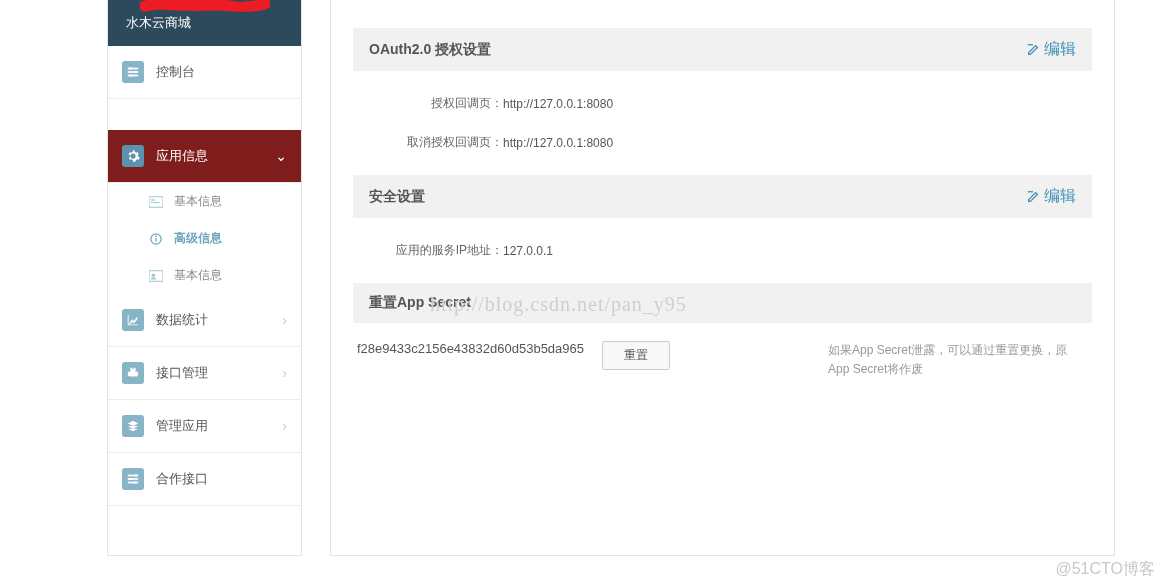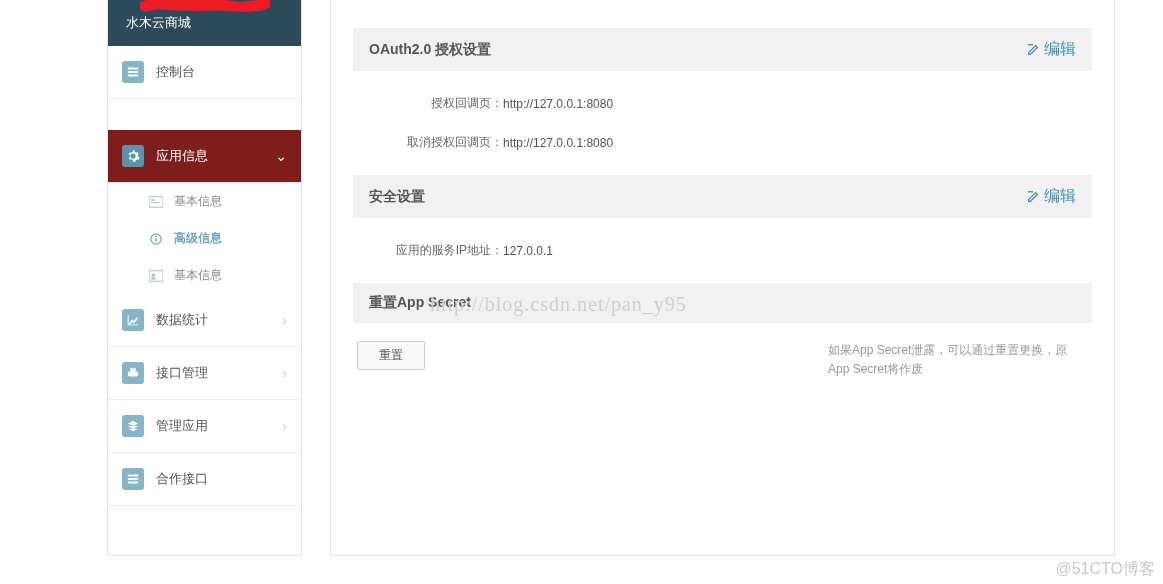--- a/index.html
+++ b/index.html
@@ -356,20 +356,21 @@
         <div class="field-row">
           <span class="field-label">应用的服务IP地址：</span>
           <span class="field-value">127.0.0.1</span>
         </div>
       </div>
 
       <div class="section-header">
         <span class="section-title">重置App Secret</span>
       </div>
       <div class="secret-row">
+        <span class="secret-value">f28e9433c2156e43832d60d53b5da965</span>
         <button class="reset-btn">重置</button>
         <div class="secret-note">如果App Secret泄露，可以通过重置更换，原App Secret将作废</div>
       </div>
     </div>
   </div>
 </div>
 
 <div class="watermark">http://blog.csdn.net/pan_y95</div>
 <div class="footer-mark">@51CTO博客</div>
 

